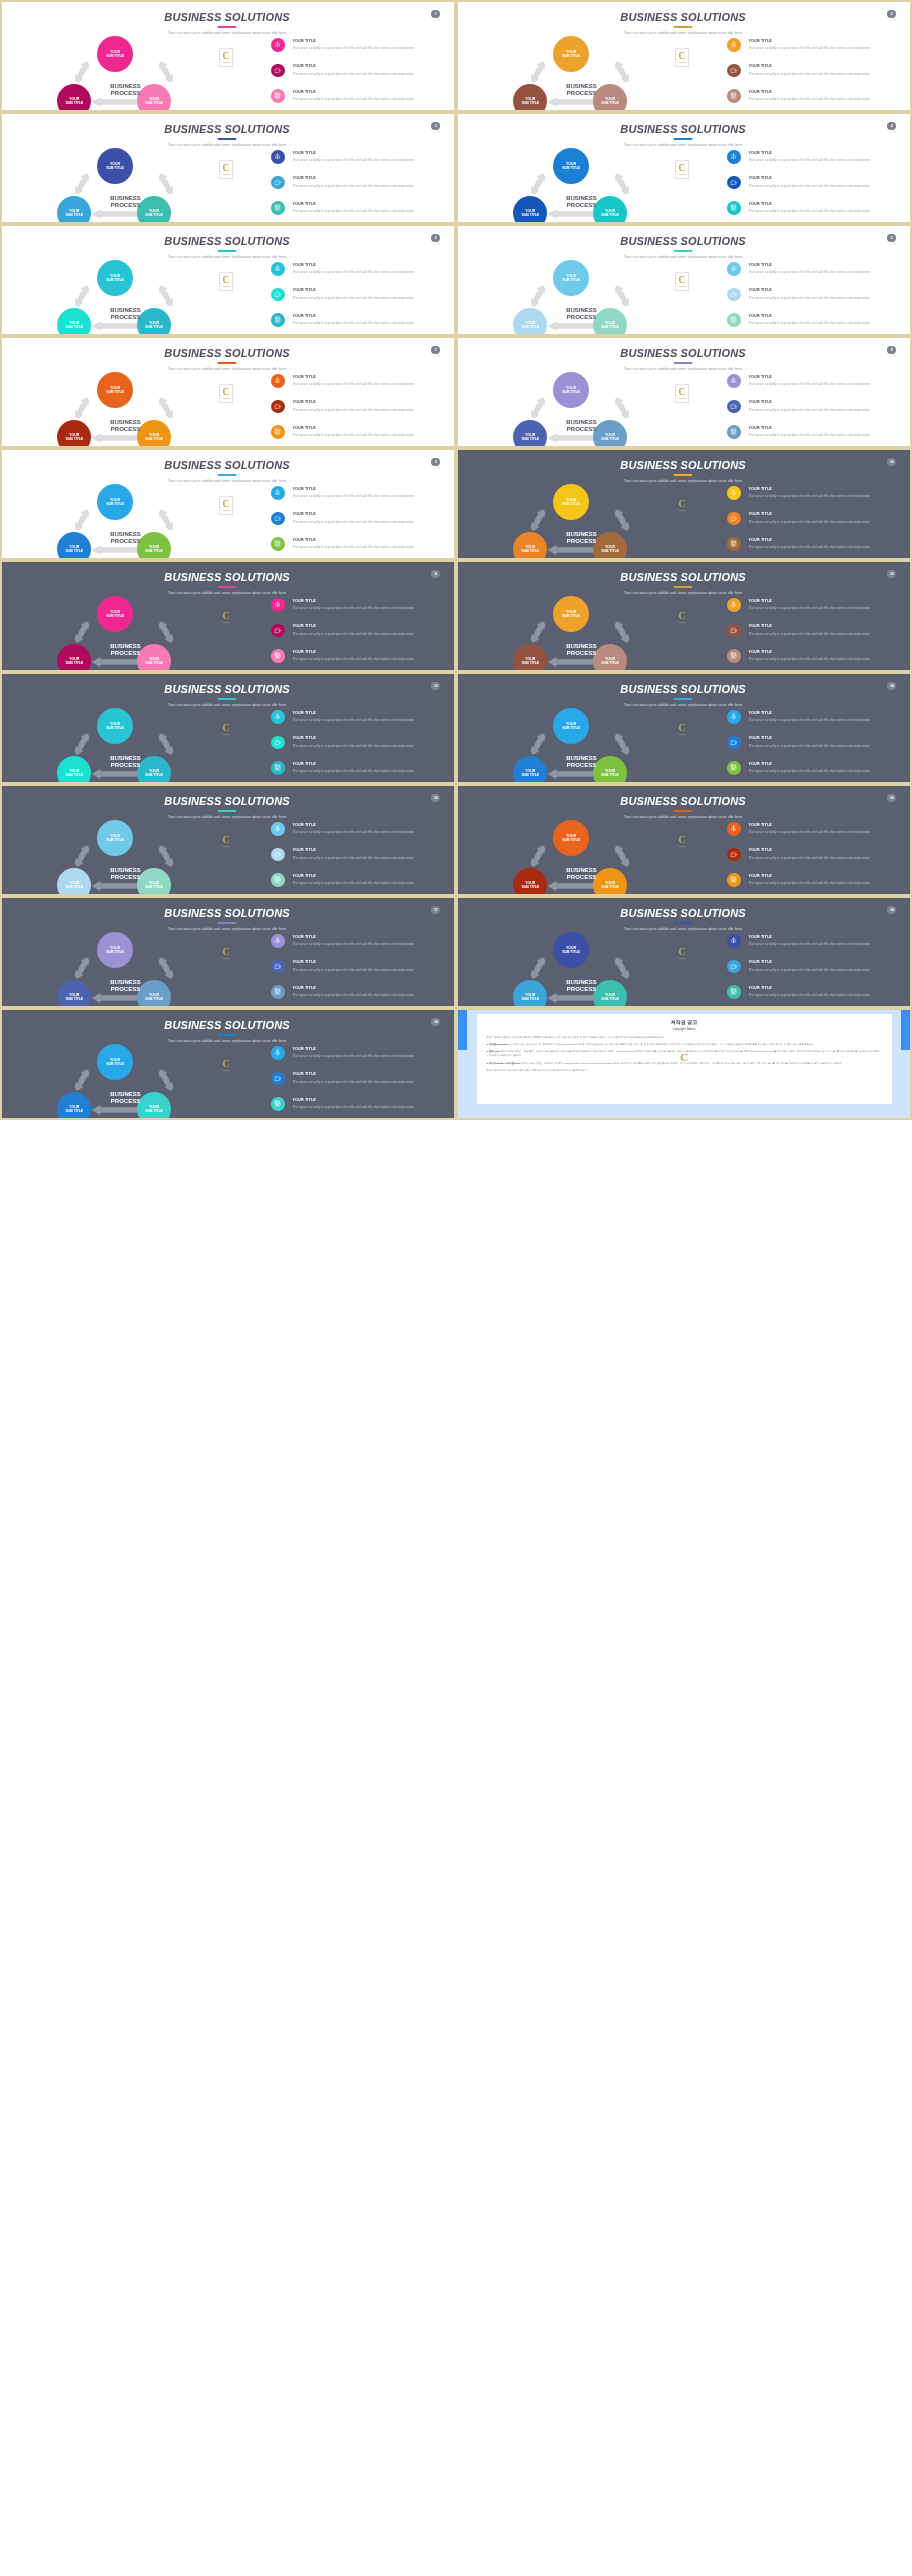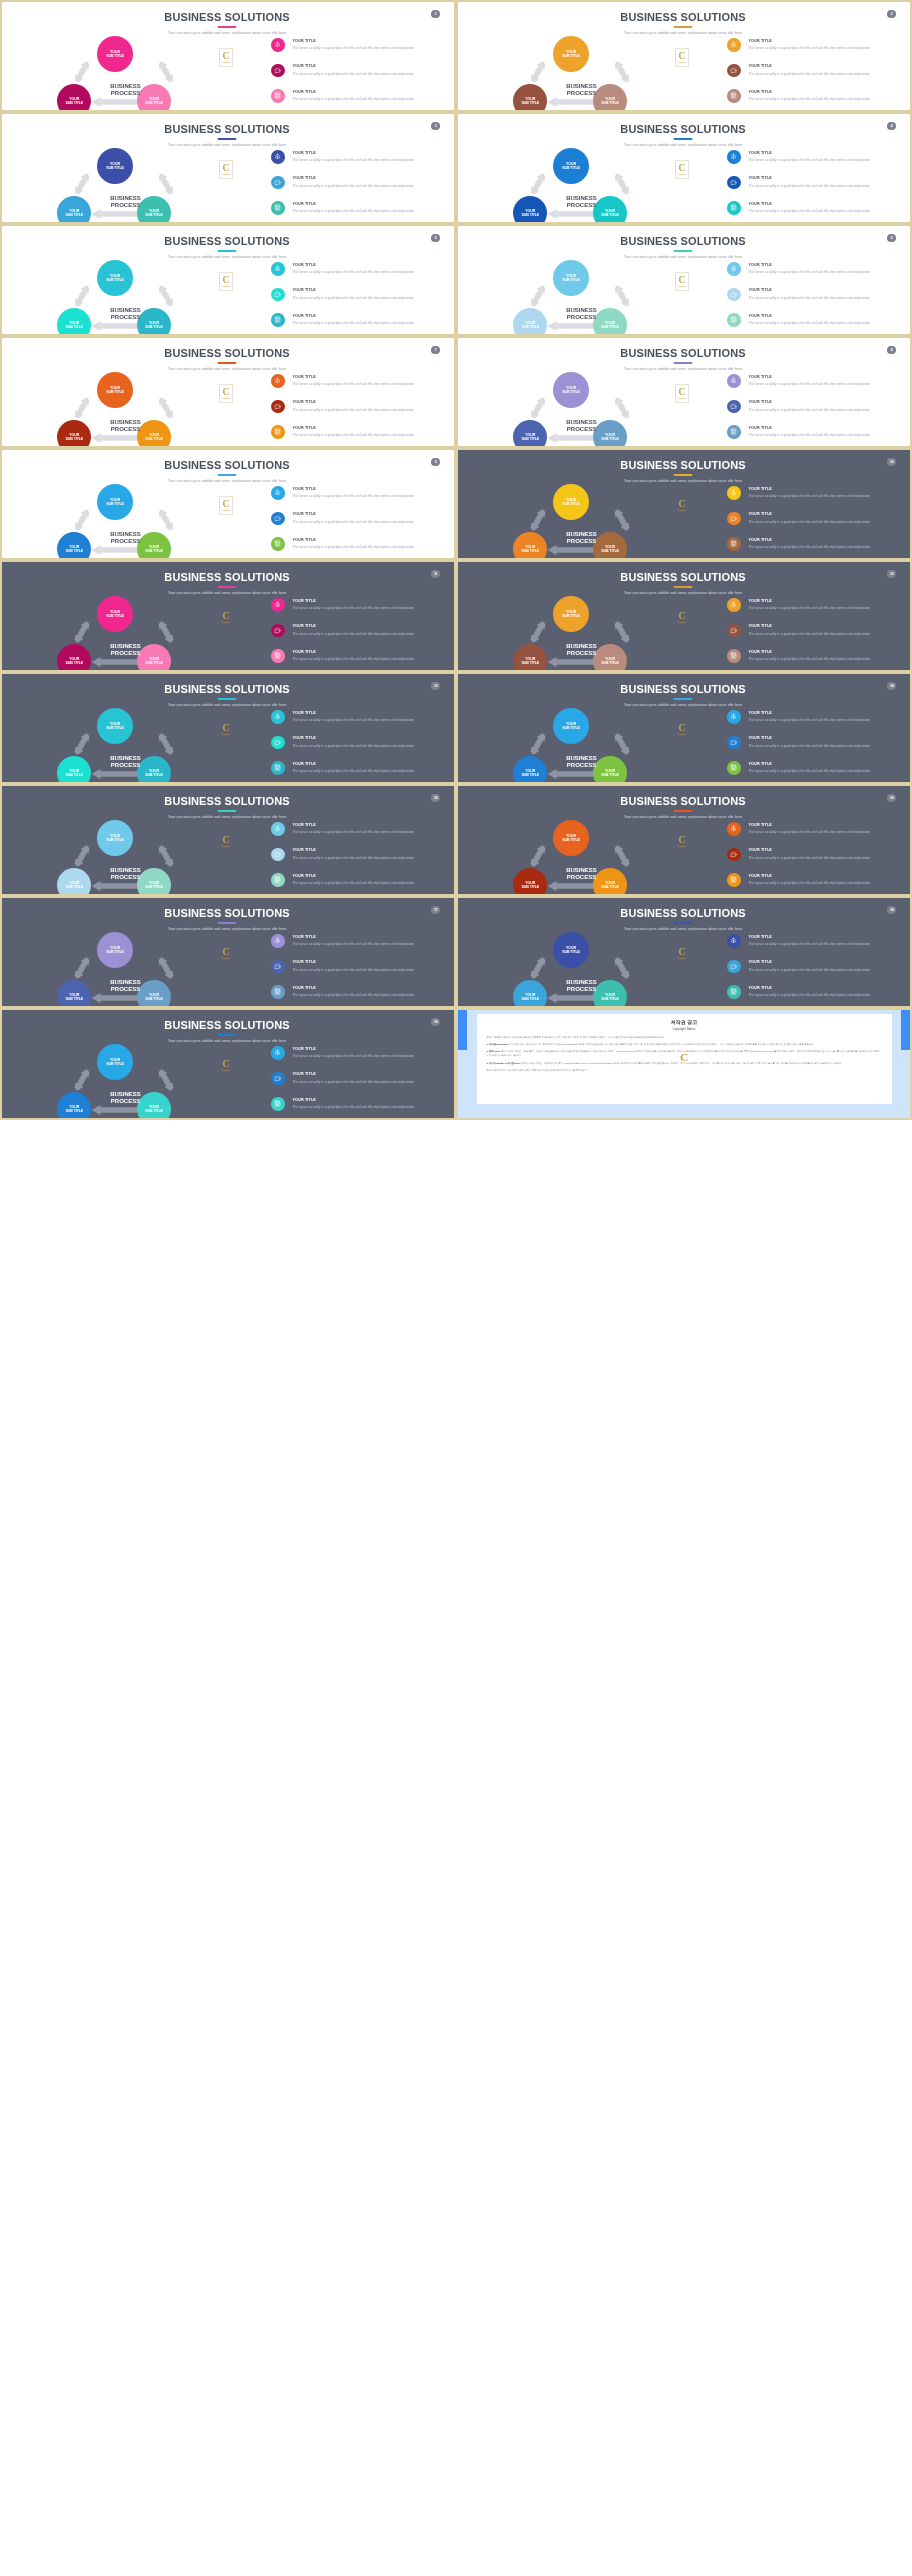--- a/index.html
+++ b/index.html
@@ -46,20 +46,21 @@
 
   
   .title {
     position: absolute;
     top: 9.3px; left: 0; right: 0;
     text-align: center;
     font-size: 11px;
     font-weight: bold;
     letter-spacing: 0.1px;
     color: #4b4f5e;
+    font-style: italic;
   }
   .dark .title { color: #ffffff; }
   .rule {
     position: absolute;
     top: 24px; left: 50%;
     transform: translateX(-50%);
     width: 19px; height: 1.8px;
     border-radius: 1.4px;
   }
   .subtitle {

